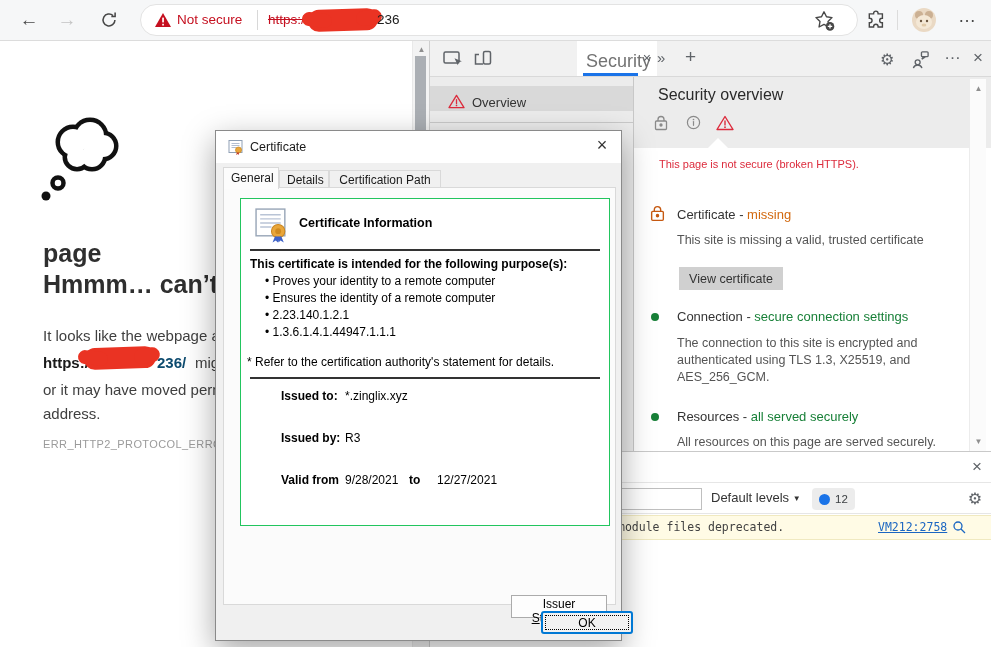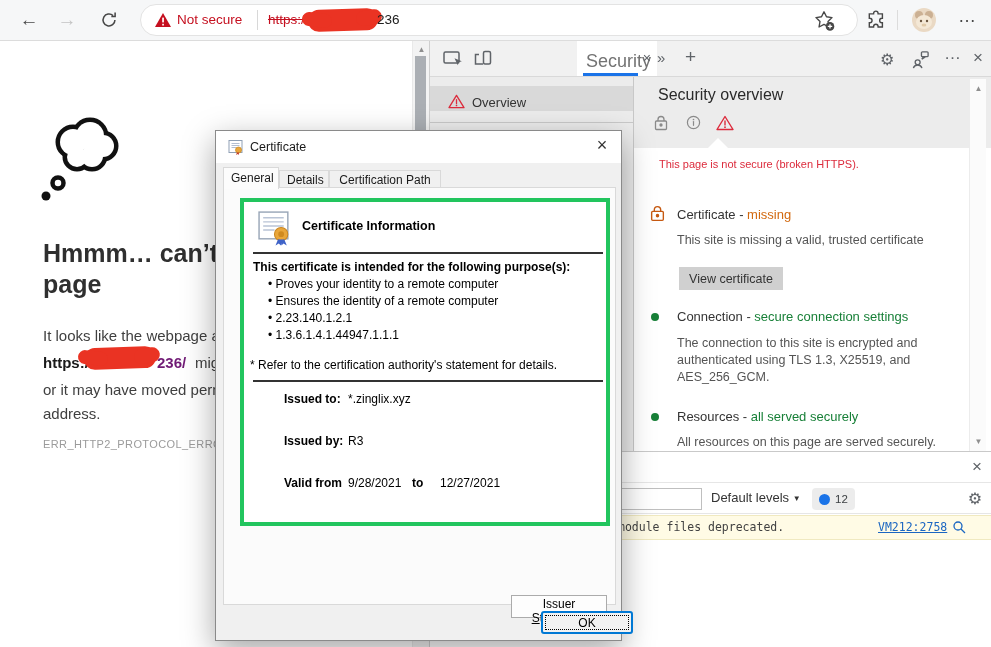--- a/index.html
+++ b/index.html
@@ -73,21 +73,21 @@
   
   .dialog{left:215px;top:130px;width:407px;height:511px;background:#f0f0f0;border:1px solid #8a8a8a;
           box-shadow:0 10px 30px rgba(0,0,0,.35);box-sizing:border-box;z-index:10;font-size:12px;}
   .dlg-titlebar{position:absolute;left:0;top:0;width:100%;height:32px;background:#fff;}
   .dlg-title{position:absolute;left:34px;top:9px;font-size:12.5px;color:#1a1a1a;}
   .dlg-x{position:absolute;right:8px;top:4px;font-size:18px;color:#333;width:22px;text-align:center;cursor:pointer;}
   .dlg-tabs{position:absolute;left:7px;top:36px;height:21px;}
   .tab{position:absolute;top:3px;height:18px;background:#f0f0f0;border:1px solid #d9d9d9;border-bottom:none;font-size:12px;color:#1a1a1a;text-align:center;line-height:18px;padding:0 7px;cursor:pointer;}
   .tab.active{top:0;height:21px;background:#fcfcfc;line-height:21px;z-index:2;}
   .dlg-panel{position:absolute;left:7px;top:56px;width:393px;height:418px;background:#fbfbfb;border:1px solid #d9d9d9;box-sizing:border-box;}
-  .cert-box{position:absolute;left:16px;top:10px;width:370px;height:328px;background:#fff;border:4px solid #22c55e;box-sizing:border-box;}
+  .cert-box{position:absolute;left:16px;top:10px;width:370px;height:328px;background:#fff;border:1px solid #22c55e;box-sizing:border-box;}
   .rule{position:absolute;left:9px;width:350px;height:2px;background:#333;}
   .bold12{font-weight:bold;font-size:12px;color:#000;}
   .purposes{position:absolute;left:24px;top:74px;margin:0;padding:0;list-style:none;font-size:12px;color:#000;}
   .purposes li{line-height:17px;}
   .purposes li:before{content:"• ";}
   .cert-row-label{position:absolute;left:40px;font-weight:bold;font-size:12px;color:#000;}
   .cert-row-val{position:absolute;left:104px;font-size:12px;color:#000;}
   .issuer-btn{position:absolute;left:287px;top:407px;width:96px;height:23px;background:#fdfdfd;border:1px solid #ababab;font-size:12px;color:#000;font-family:inherit;cursor:pointer;}
   .ok-btn{position:absolute;left:325px;top:480px;width:92px;height:23px;background:#f2f2f2;border:2px solid #0078d4;border-radius:3px;outline:1px dotted #000;outline-offset:-5px;font-size:12px;color:#000;font-family:inherit;cursor:pointer;}
 </style>
@@ -158,27 +158,27 @@
           <circle cx="50" cy="24" r="14"></circle>
           <circle cx="63" cy="34" r="11"></circle>
           <circle cx="52" cy="44" r="11"></circle>
           <circle cx="37" cy="45" r="10"></circle>
       </g>
       <circle cx="18" cy="71" r="5.5" fill="#fff" stroke="#111" stroke-width="4.5"></circle>
       <circle cx="6" cy="84" r="4.5" fill="#111"></circle>
     </svg>
   </div>
   <div class="abs page-title">
+    <div>page</div>
     <div>Hmmm… can’t</div>
-    <div>page</div>
   </div>
   <div class="abs page-body">
     <span class="ln" style="top:7px;">It looks like the webpage a</span>
     <span class="ln" style="top:34px;font-weight:bold;color:#1a1a1a;">https://</span>
-    <span class="ln" style="top:34px;left:114px;font-weight:bold;color:#701a75;">236/</span>
+    <span class="ln" style="top:34px;left:114px;font-weight:bold;color:#0c4a6e;">236/</span>
     <span class="ln" style="top:34px;left:152px;">mig</span>
     <span class="ln" style="top:61px;">or it may have moved perm</span>
     <span class="ln" style="top:85px;">address.</span>
   </div>
   <div class="abs scribble" style="left:84px;top:347px;width:72px;height:22px;z-index:2;"></div>
   <div class="abs err-code">ERR_HTTP2_PROTOCOL_ERROR</div>
 
   <div class="abs pagescroll">
     <div class="abs scroll-arrow" style="left:0;top:4px;">▲</div>
     <div class="abs scroll-arrow" style="left:0;top:592px;">▼</div>

